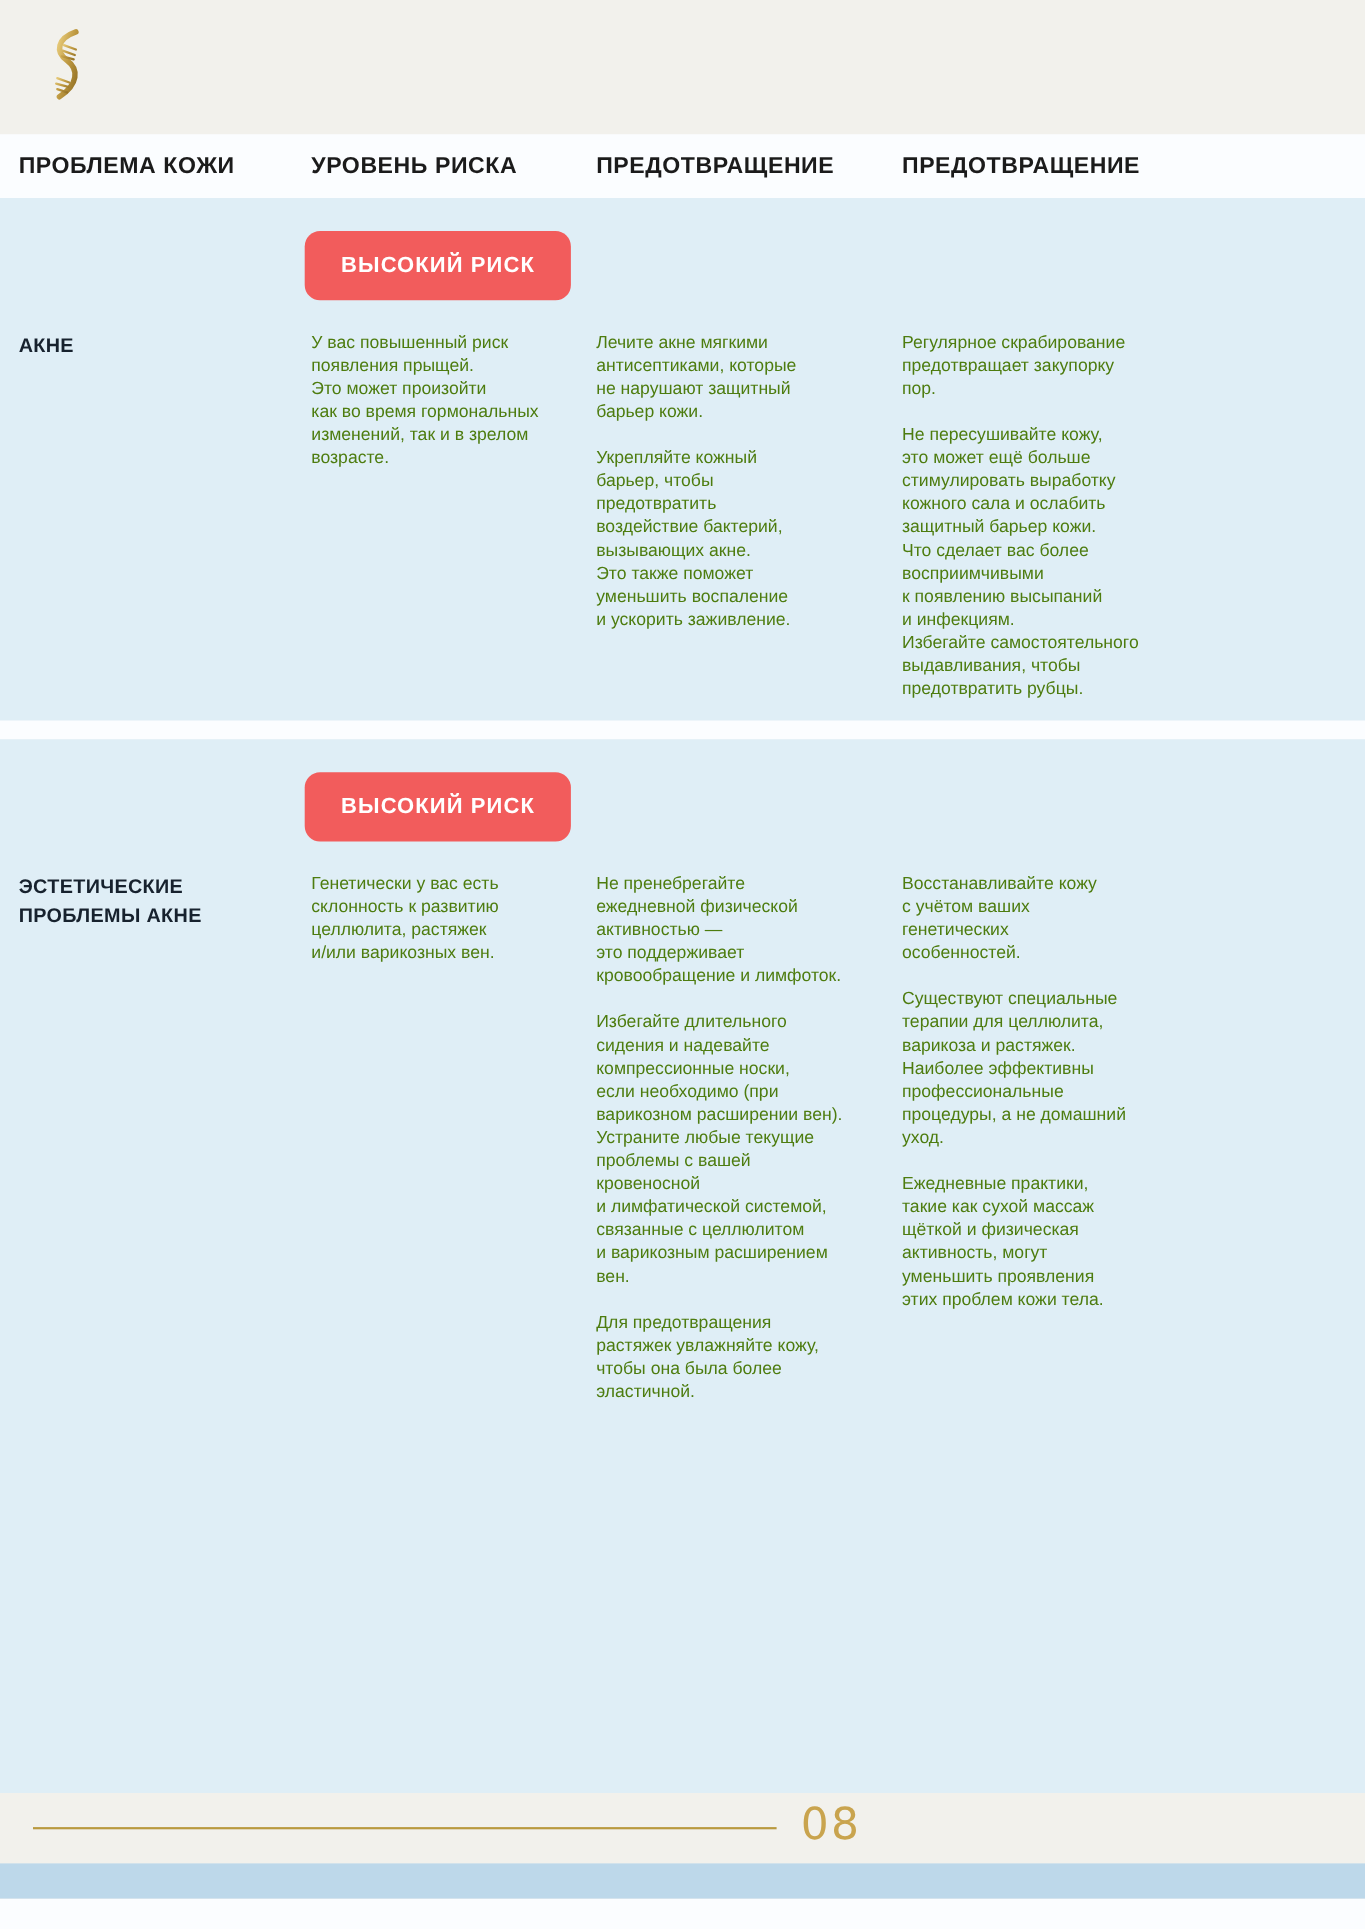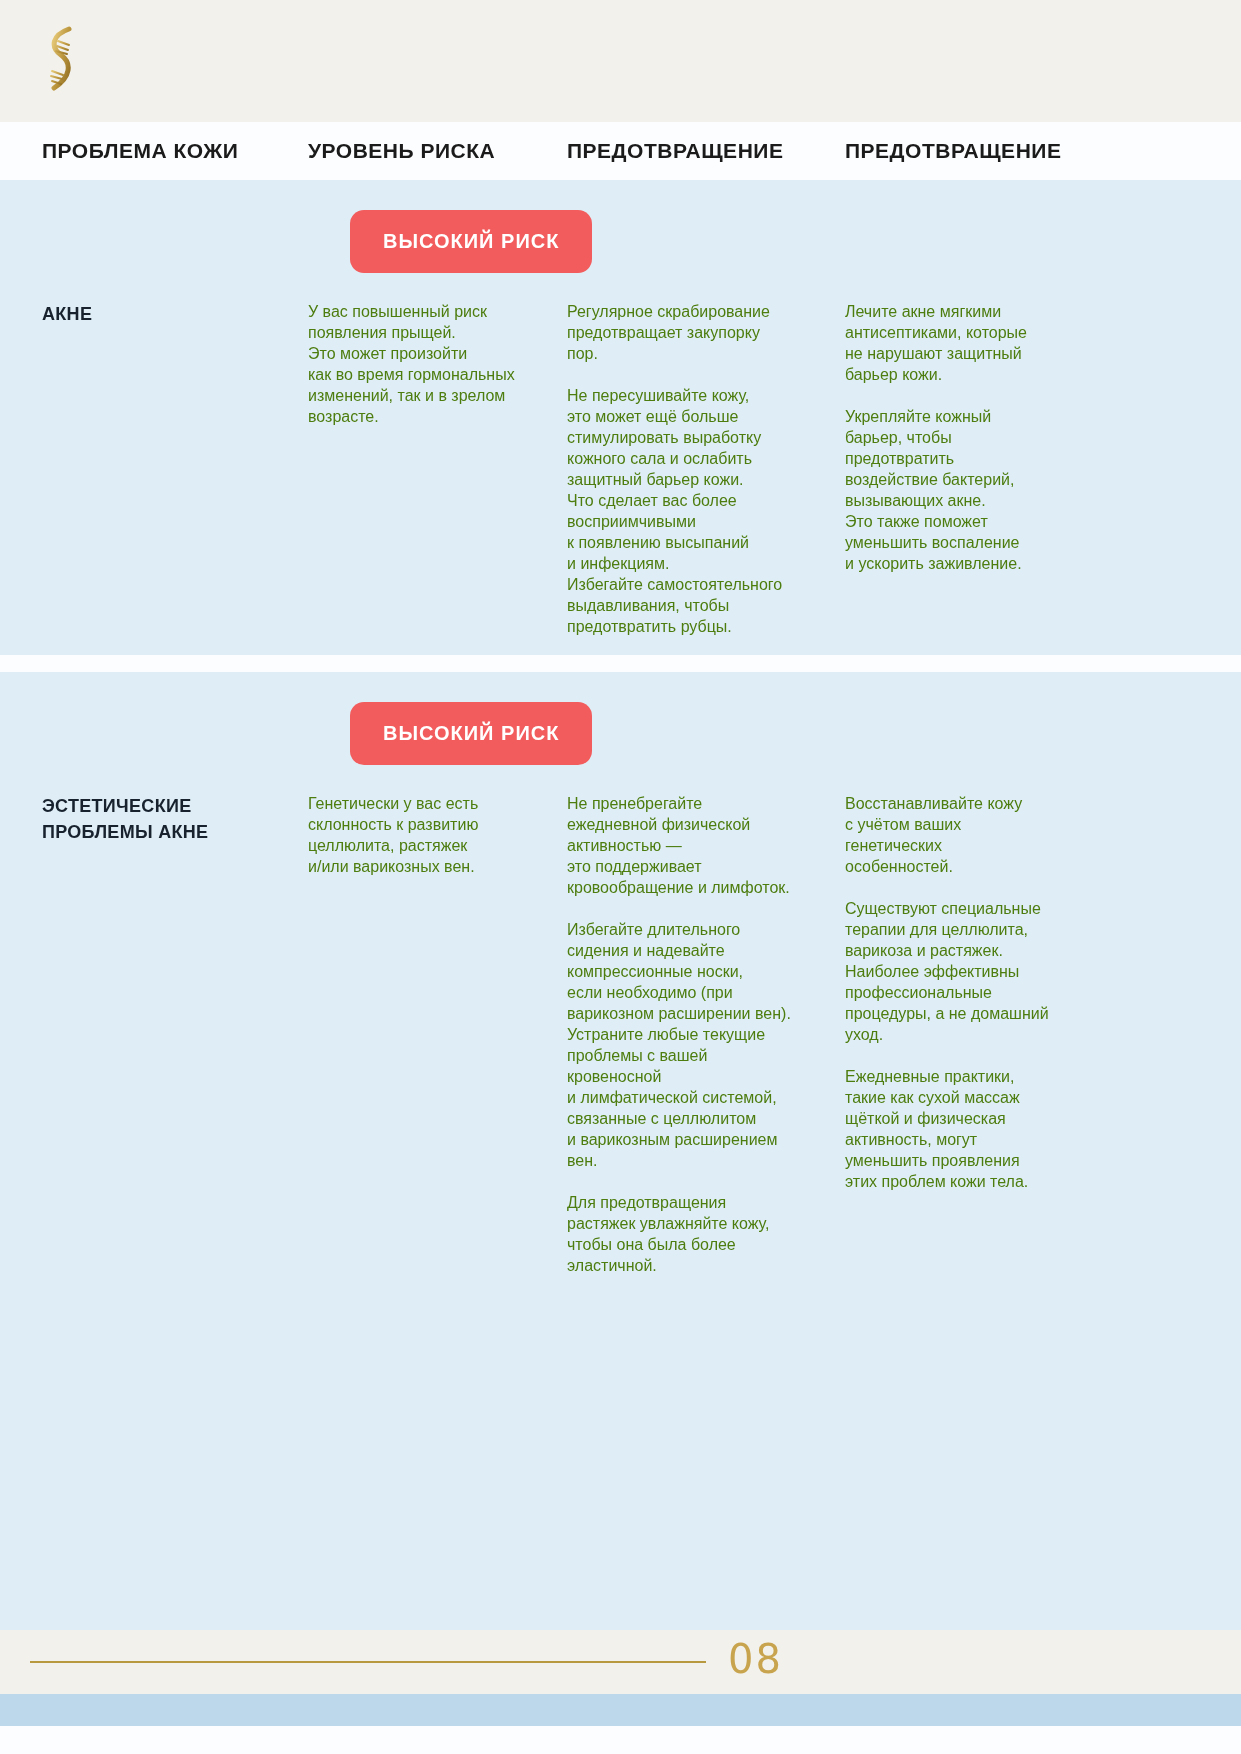--- a/index.html
+++ b/index.html
@@ -12,38 +12,38 @@
   }
   .top-band {
     height: 122px;
     background: #f2f1ec;
     position: relative;
   }
   .logo { position: absolute; left: 44px; top: 26px; }
   .grid {
     display: grid;
     grid-template-columns: 266px 259px 278px 1fr;
-    padding-left: 42px;
+    padding-left: 17px;
     padding-right: 40px;
   }
   .header-row {
     height: 58px;
     background: #fbfdff;
     align-items: center;
   }
   .col-header {
     font-size: 21px;
     font-weight: 700;
     color: #1b1b1b;
     letter-spacing: 0.5px;
   }
   .risk-section { background: #dfeef6; overflow: hidden; }
   .section-1 { height: 475px; margin-bottom: 17px; }
   .section-2 { height: 958px; }
-  .badge-row { margin-top: 30px; gap: 48px; }
+  .badge-row { margin-top: 30px; }
   .badge {
     display: inline-block;
     margin-left: -6px;
     background: #f25c5c;
     color: #ffffff;
     font-size: 20px;
     font-weight: 700;
     letter-spacing: 1px;
     padding: 20px 33px;
     border-radius: 14px;
@@ -136,49 +136,49 @@
       <div></div>
     </div>
     <div class="grid content-row">
       <div class="problem-label">АКНЕ</div>
       <div class="body-text">У вас повышенный риск
 появления прыщей.
 Это может произойти
 как во время гормональных
 изменений, так и в зрелом
 возрасте.</div>
+      <div class="body-text">Лечите акне мягкими
+антисептиками, которые
+не нарушают защитный
+барьер кожи.
+
+Укрепляйте кожный
+барьер, чтобы
+предотвратить
+воздействие бактерий,
+вызывающих акне.
+Это также поможет
+уменьшить воспаление
+и ускорить заживление.</div>
       <div class="body-text">Регулярное скрабирование
 предотвращает закупорку
 пор.
 
 Не пересушивайте кожу,
 это может ещё больше
 стимулировать выработку
 кожного сала и ослабить
 защитный барьер кожи.
 Что сделает вас более
 восприимчивыми
 к появлению высыпаний
 и инфекциям.
 Избегайте самостоятельного
 выдавливания, чтобы
 предотвратить рубцы.</div>
-      <div class="body-text">Лечите акне мягкими
-антисептиками, которые
-не нарушают защитный
-барьер кожи.
-
-Укрепляйте кожный
-барьер, чтобы
-предотвратить
-воздействие бактерий,
-вызывающих акне.
-Это также поможет
-уменьшить воспаление
-и ускорить заживление.</div>
     </div>
   </section>
 
   <section class="risk-section section-2">
     <div class="grid badge-row">
       <div></div>
       <div>
         <span class="badge">ВЫСОКИЙ РИСК</span>
       </div>
       <div></div>

